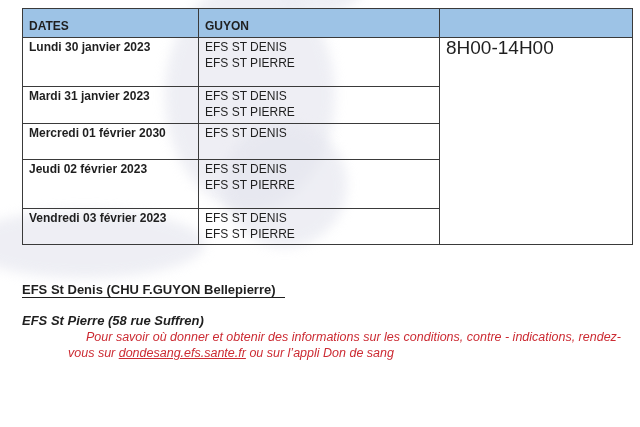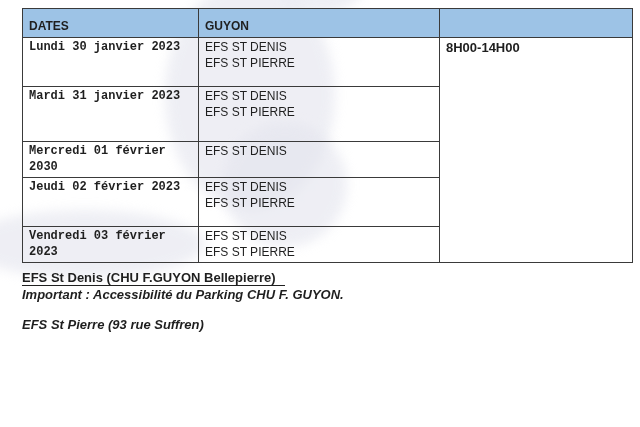--- a/index.html
+++ b/index.html
@@ -30,32 +30,32 @@
     padding:2px 6px;vertical-align:top;text-align:left;
     overflow:hidden;
   }
   table.sched th{
     background:var(--header-bg,#9dc3e6);
     font-weight:bold;font-size:12px;height:16px;padding-top:10px;
   }
   col.c-dates{width:176px;}
   col.c-lieux{width:241px;}
   col.c-hours{width:193px;}
-  tr.rh1{height:49px;} tr.rh2{height:55px;margin-left:32px;} tr.rh3{height:36px;}
+  tr.rh1{height:49px;} tr.rh2{height:37px;margin-left:32px;} tr.rh3{height:36px;}
   tr.rh4{height:49px;} tr.rh5{height:35px;margin-left:40px;}
-  td.date{font-weight:bold;padding-top:3px;font-family:Liberation Mono, monospace;}
+  td.date{font-weight:bold;padding-top:3px;}
   td.lieu{padding-top:3px;}
   td.hours{
     text-align:center;vertical-align:middle;
-    font-size:13px;font-weight:bold;
+    font-size:19px;font-weight:normal;
   }
 
   
   #notes{
-    position:absolute;left:22px;top:270px;width:606px;z-index:1;
+    position:absolute;left:22px;top:282px;width:606px;z-index:1;
     font-size:13px;line-height:16.5px;
   }
   .h-underline{
     font-weight:bold;
     border-bottom:1.5px solid #1f1f1f;
     padding-right:9px;
     display:inline-block;line-height:15px;
   }
   .bold-italic{font-weight:bold;font-style:italic;}
   .spacer{height:14px;}
@@ -125,18 +125,21 @@
         <div>EFS ST PIERRE</div>
       </td>
     </tr>
   </tbody>
     </table>
 
   <div id="notes">
     <div>
       <span class="h-underline">EFS St Denis (CHU F.GUYON Bellepierre)</span>
     </div>
-    <div class="bold-italic">Important : Accessibilité du Parking CHU F. GUYON.</div>
     <div class="spacer"></div>
-    <div class="bold-italic">EFS St Pierre (93 rue Suffren)</div>
+    <div class="bold-italic">EFS St Pierre (58 rue Suffren)</div>
+    <div id="red-notice">
+      <div id="red-line1">Pour savoir où donner et obtenir des informations sur les conditions, contre - indications, rendez-</div>
+      <div id="red-line2"><span>vous sur </span><span class="red-link">dondesang.efs.sante.fr</span><span> ou sur l’appli Don de sang</span></div>
+    </div>
   </div>
 
 </div>
 
 </body></html>

